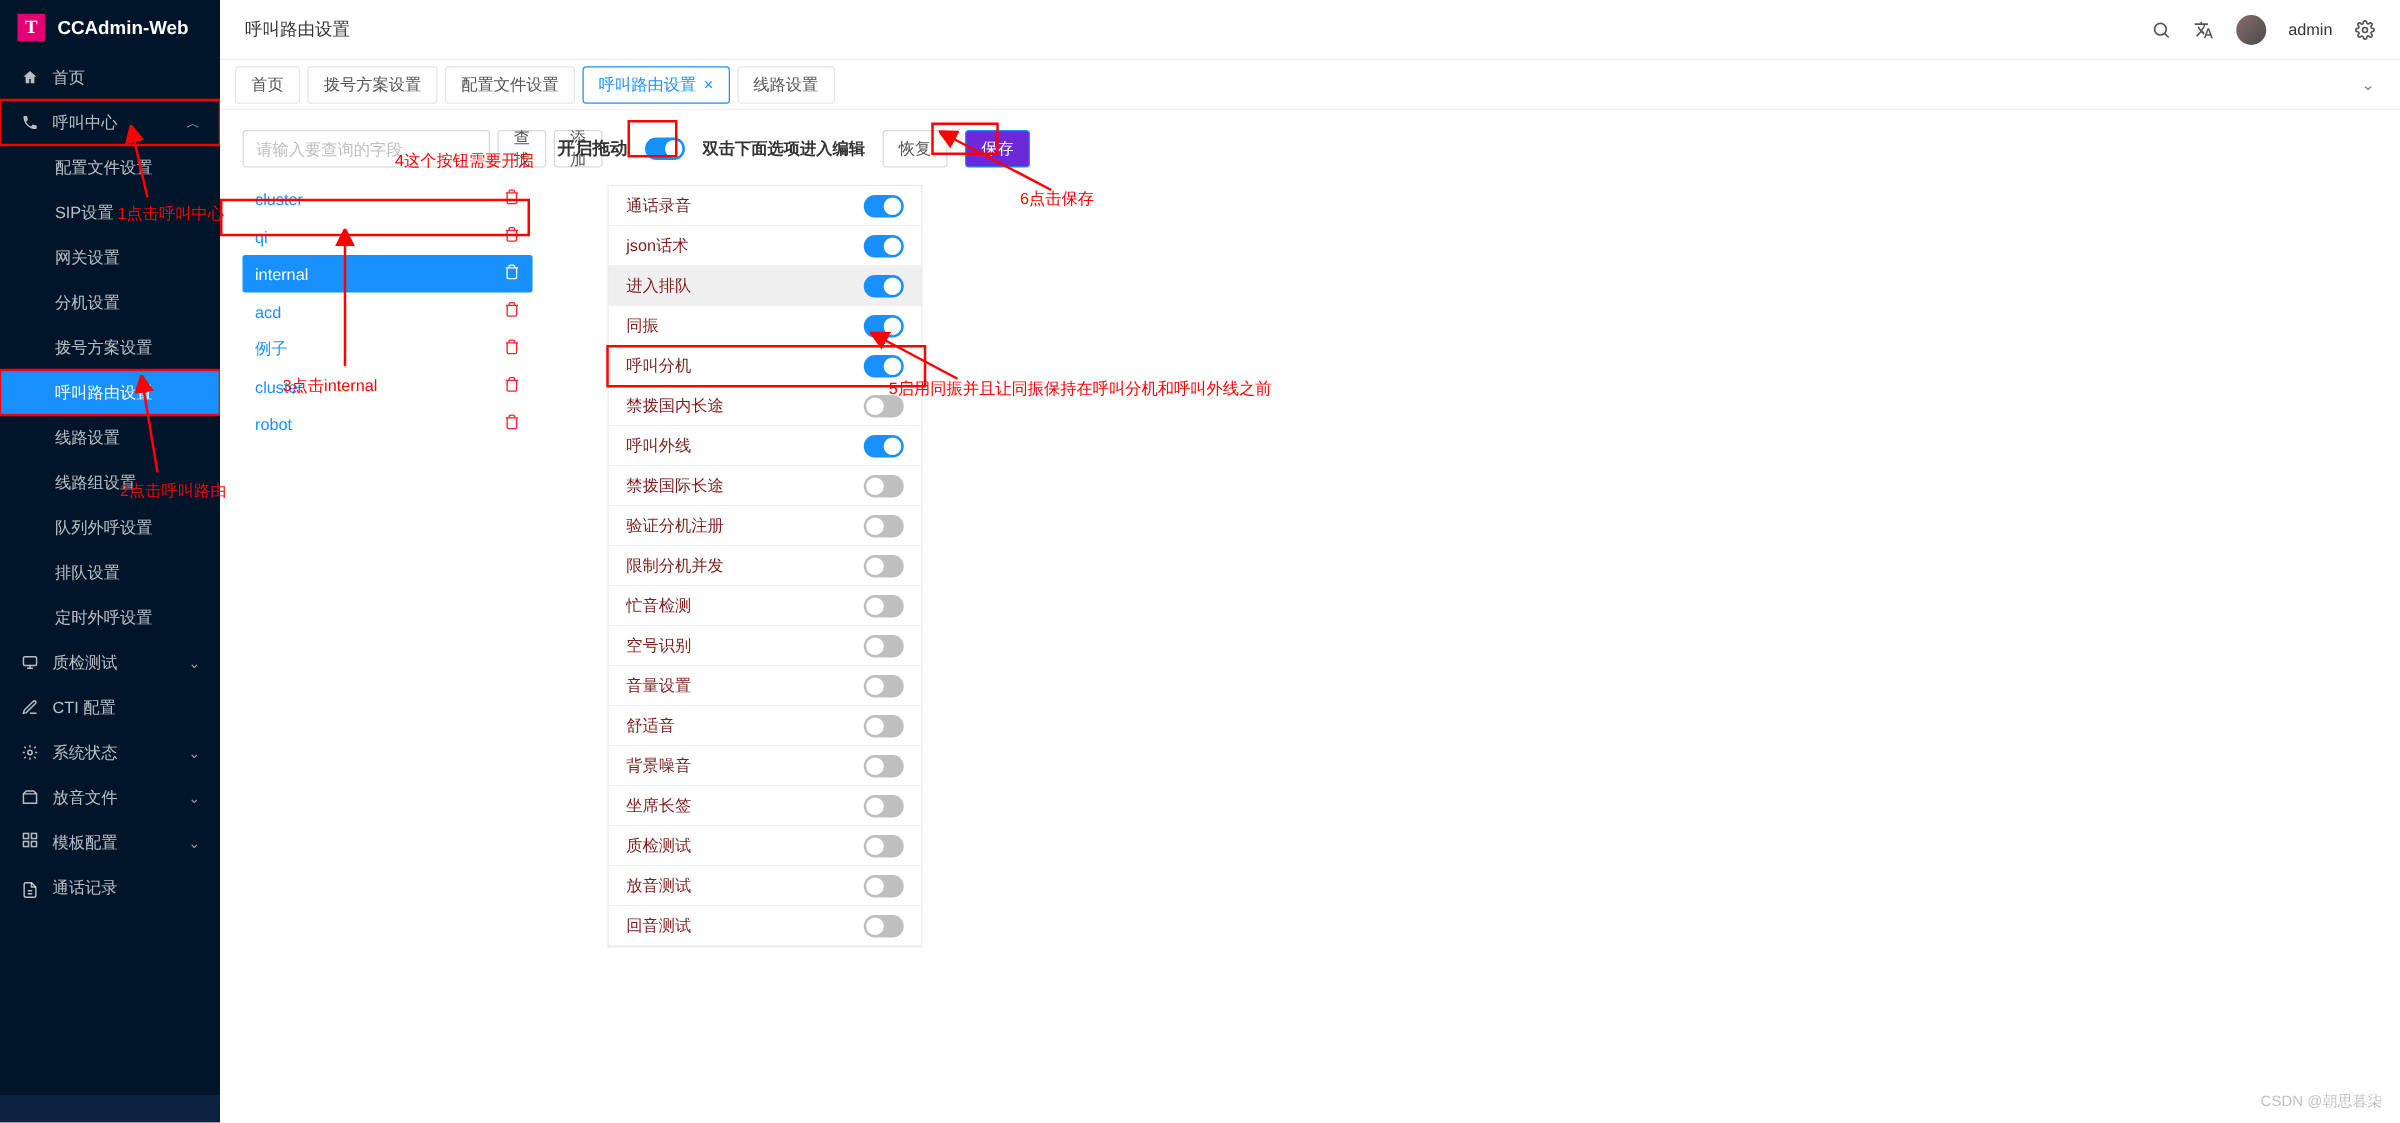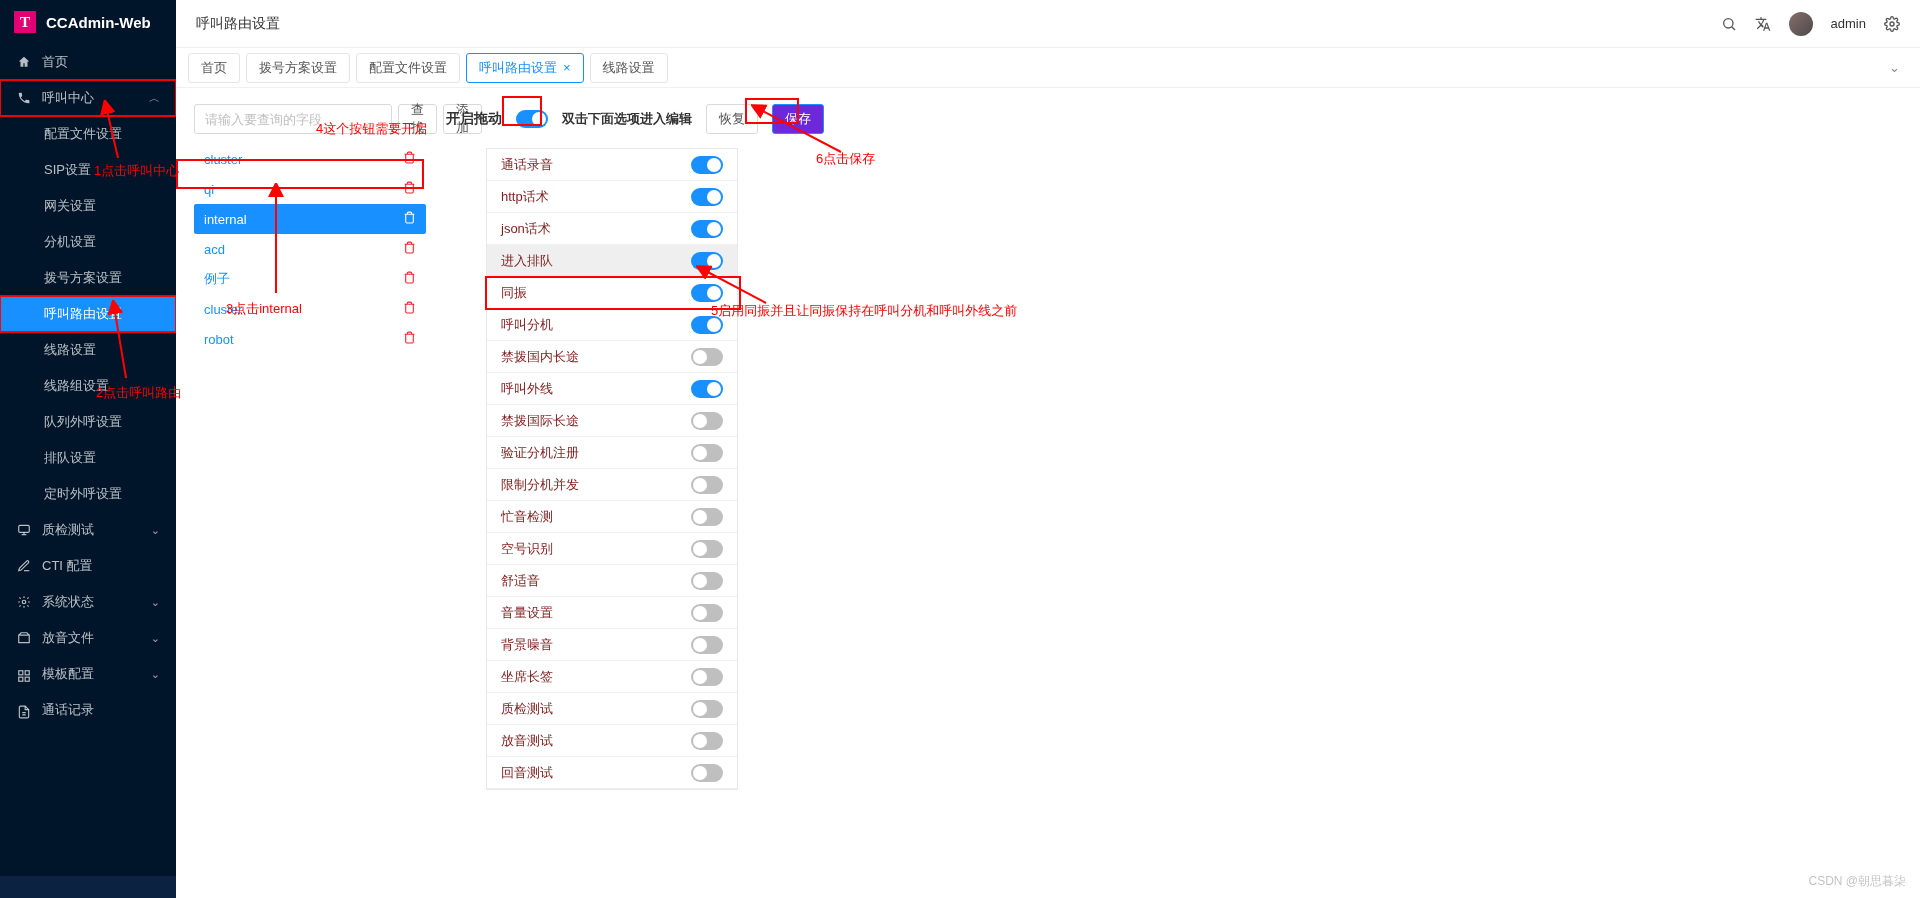--- a/index.html
+++ b/index.html
@@ -160,21 +160,21 @@
               <span class="ic">
                 <svg width="14" height="14" viewBox="0 0 24 24" fill="none" stroke="currentColor" stroke-width="2">
                   <path d="M3 7h18v13H3zM3 7l4-4h10l4 4"></path>
                 </svg>
               </span>
               <span>放音文件</span>
             </span>
             <span class="chev">⌄</span>
           </div>
           <div class="nav-item has-children">
-            <span style="display:flex;align-items:flex-end">
+            <span style="display:flex;align-items:flex-start">
               <span class="ic">
                 <svg width="14" height="14" viewBox="0 0 24 24" fill="none" stroke="currentColor" stroke-width="2">
                   <rect x="3" y="3" width="7" height="7"></rect>
                   <rect x="14" y="3" width="7" height="7"></rect>
                   <rect x="3" y="14" width="7" height="7"></rect>
                   <rect x="14" y="14" width="7" height="7"></rect>
                 </svg>
               </span>
               <span>模板配置</span>
             </span>
@@ -310,24 +310,20 @@
             <div class="ann-box" style="left:56px;top:-8px;width:40px;height:30px"></div>
 
             <div class="ann-box" style="left:299px;top:-6px;width:54px;height:26px"></div>
           </div>
           <div class="options" id="options" style="margin-left:40px;position:relative">
               <div class="opt-row">
                 <span>通话录音</span>
                 <span class="toggle on"></span>
               </div>
               <div class="opt-row">
-                <span>http话术</span>
-                <span class="toggle on"></span>
-              </div>
-              <div class="opt-row">
                 <span>json话术</span>
                 <span class="toggle on"></span>
               </div>
               <div class="opt-row hovered">
                 <span>进入排队</span>
                 <span class="toggle on"></span>
               </div>
               <div class="opt-row">
                 <span>同振</span>
                 <span class="toggle on"></span>
@@ -358,25 +354,25 @@
               </div>
               <div class="opt-row">
                 <span>忙音检测</span>
                 <span class="toggle "></span>
               </div>
               <div class="opt-row">
                 <span>空号识别</span>
                 <span class="toggle "></span>
               </div>
               <div class="opt-row">
+                <span>音量设置</span>
+                <span class="toggle "></span>
+              </div>
+              <div class="opt-row">
                 <span>舒适音</span>
-                <span class="toggle "></span>
-              </div>
-              <div class="opt-row">
-                <span>音量设置</span>
                 <span class="toggle "></span>
               </div>
               <div class="opt-row">
                 <span>背景噪音</span>
                 <span class="toggle "></span>
               </div>
               <div class="opt-row">
                 <span>坐席长签</span>
                 <span class="toggle "></span>
               </div>

